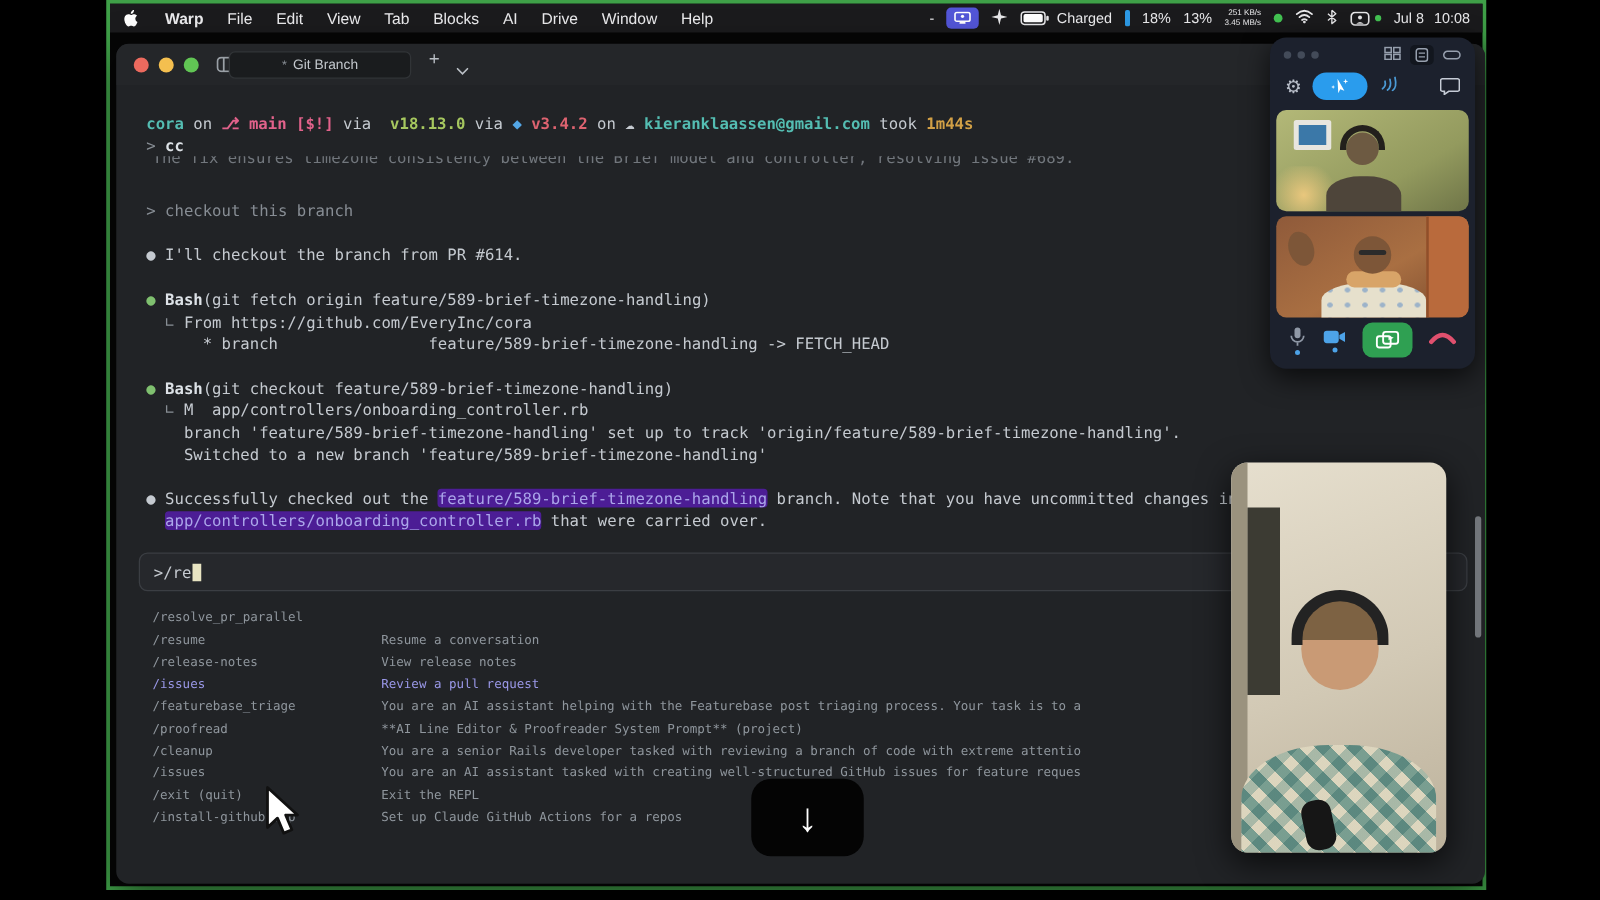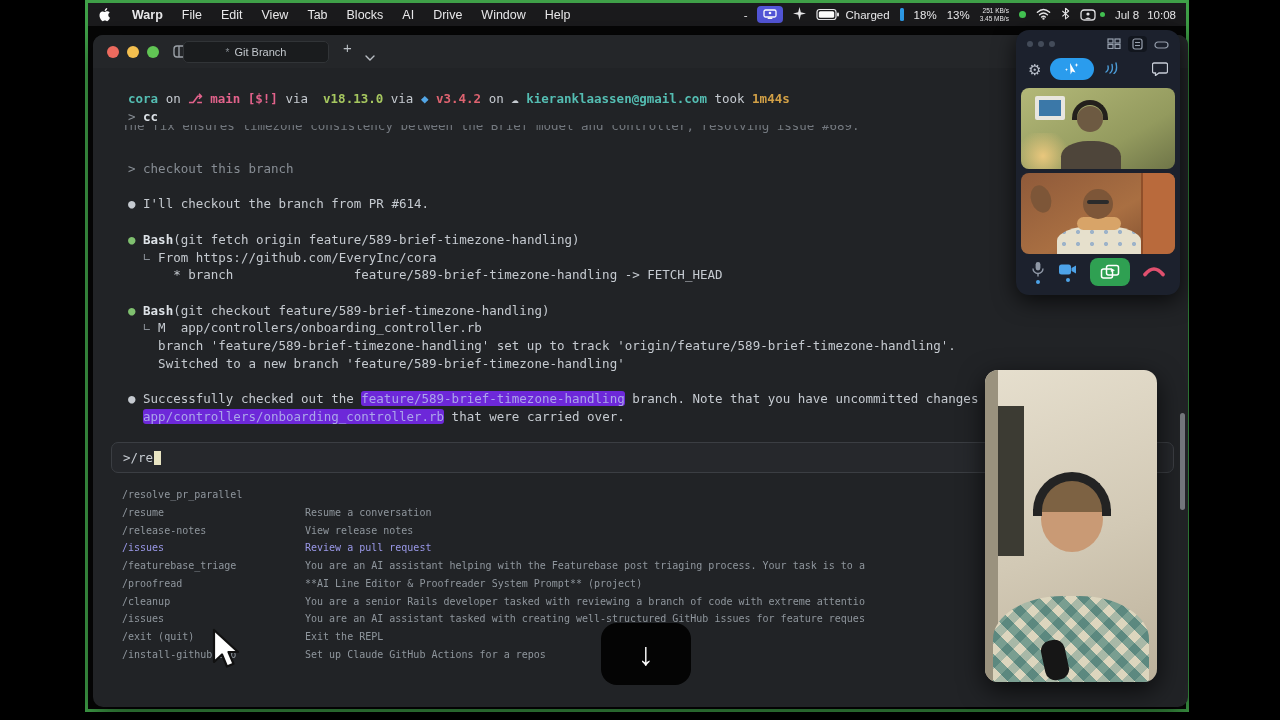--- a/index.html
+++ b/index.html
@@ -43,34 +43,34 @@
          background:#1a1c1e; border:1px solid #313437; border-radius:5px;
          display:flex; align-items:center; justify-content:center; gap:5px;
          font-size:11px; color:#c3c8cd; }
   .tab-ico { color:#8a9097; font-size:10px; }
   .newtab { position:absolute; left:250px; top:4px; font-size:15px; color:#b9bec4; }
   .tabchev { position:absolute; left:272px; top:12px; }
 
   
   .t-content { padding-top:22px; font-family:"DejaVu Sans Mono","Liberation Mono",monospace;
                font-size:12.5px; line-height:17.7px; }
-  .term-line { height:17.7px; white-space:pre; color:#c5cad0; padding-left:35px; }
+  .term-line { height:17.7px; white-space:pre; color:#c5cad0; padding-left:24px; }
   .term-line.cut { height:11px; overflow:hidden; position:relative; margin-bottom:6px; padding-left:0; }
   .cut-inner { position:absolute; top:-8px; left:29px; white-space:pre; opacity:.8; }
   .t-dim  { color:#878d94; }
   .t-white{ color:#c5cad0; }
   .t-bold { color:#dde2e7; font-weight:bold; }
   .t-green{ color:#7fc06f; }
   .t-pink { color:#e2628b; font-weight:bold; }
   .t-teal { color:#54bdb2; font-weight:bold; }
   .t-gv   { color:#a6c75f; font-weight:bold; }
   .t-red  { color:#de6370; font-weight:bold; }
   .t-gold { color:#d2a046; font-weight:bold; }
   .t-blue { color:#53a6e6; }
-  .t-code { color:#aba6ea; background:#6d28d9; border-radius:3px; }
+  .t-code { color:#aba6ea; background:#4c1d95; border-radius:3px; }
 
   .inputbox { margin:17px 0 0 18px; width:1063px; height:31px;
               border:1px solid #3b3e43; border-radius:7px; background:#26282c;
               display:flex; align-items:center; padding-left:11px;
               font-family:"DejaVu Sans Mono","Liberation Mono",monospace;
               font-size:12.5px; color:#c5cad0; }
   .cursor-block { display:inline-block; width:7px; height:14px; background:#e8e4c2; margin-left:1px; }
 
   .cmdlist { margin-top:13px; }
   .cmd-row { display:flex; height:17.7px; padding-left:29px; white-space:pre;

